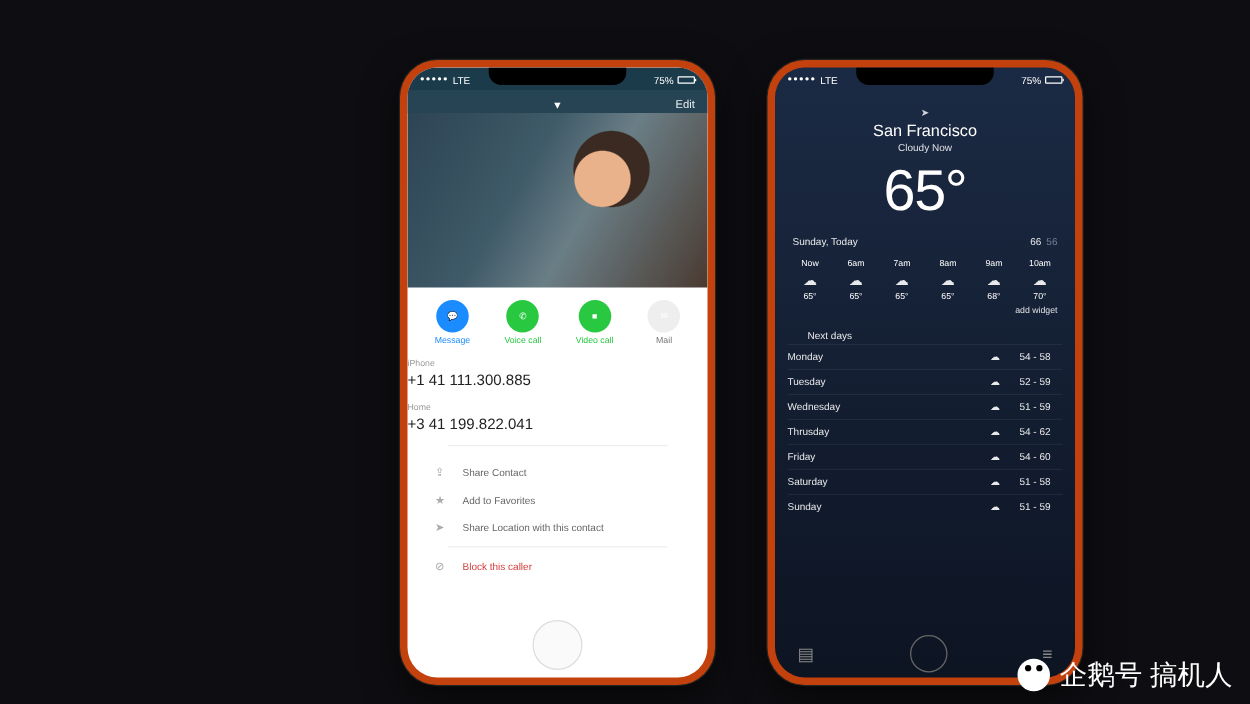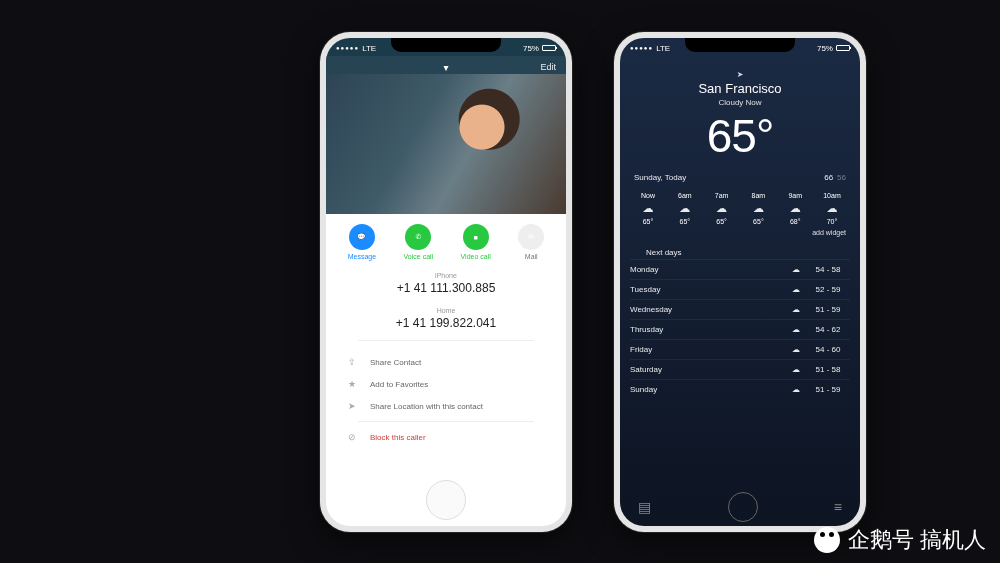--- a/index.html
+++ b/index.html
@@ -4,23 +4,24 @@
 <style>
   * { box-sizing: border-box; margin: 0; padding: 0; }
   body {
     width: 1000px; height: 563px;
     background: #0e0e12;
     font-family: -apple-system, "Helvetica Neue", Arial, sans-serif;
     position: relative; overflow: hidden;
   }
   .phone {
     position: absolute; width: 252px; height: 500px;
-    background: #e5e5e5; border-radius: 30px;
+    background: #c2410c; border-radius: 30px;
     box-shadow: 0 0 0 1px #222, 0 10px 30px rgba(0,0,0,.6);
     padding: 6px;
+    margin-top: 16px;
   }
   .phone.left  { left: 320px; top: 32px; }
   .phone.right { left: 614px; top: 32px; }
   .screen {
     width: 100%; height: 100%; border-radius: 24px;
     overflow: hidden; position: relative; background: #fff;
   }
   .screen.dark { background: linear-gradient(#1b2a44,#0d1422); color: #fff; }
   .notch {
     position: absolute; top: 0; left: 50%; transform: translateX(-50%);
@@ -52,21 +53,21 @@
   .hero .edit { position:absolute; top:6px; right:10px; font-size:9px; opacity:.9; }
   .hero .name { position:absolute; bottom:10px; width:100%; text-align:center; font-size:16px; font-weight:300; letter-spacing:.3px; }
   .actions { display:flex; justify-content:space-around; padding:10px 8px 6px; }
   .action { text-align:center; font-size:7px; }
   .action .circ {
     width:26px; height:26px; border-radius:50%; margin:0 auto 3px;
     display:flex; align-items:center; justify-content:center; color:#fff;
   }
   .c-blue{background:#1a8cff;} .c-green{background:#28c940;} .c-grey{background:#eee;color:#555;}
   .a-msg{color:#1a8cff;} .a-vc{color:#28c940;} .a-mail{color:#777;}
-  .section { text-align:center; padding:6px 0; }
+  .section { text-align:left; padding:6px 0; }
   .section .lbl { font-size:7px; color:#999; }
   .section .val { font-size:12px; color:#222; font-weight:400; margin-top:2px; }
   .divider { height:1px; background:#eee; margin:4px 32px; }
   .rows { padding:6px 0; }
   .row { display:flex; align-items:center; gap:10px; padding:6px 22px; font-size:8px; color:#666; }
   .row .ico { width:12px; color:#aaa; font-size:9px; }
   .row.red { color:#d23b3b; }
   .homebtn {
     position:absolute; bottom:6px; left:50%; transform:translateX(-50%);
     width:40px; height:40px; border-radius:50%; border:1px solid #ddd; background:#fafafa;
@@ -142,21 +143,21 @@
         <div class="circ c-grey">✉</div>
         <div class="a-mail">Mail</div>
       </div>
     </div>
     <div class="section">
       <div class="lbl">iPhone</div>
       <div class="val">+1 41 111.300.885</div>
     </div>
     <div class="section">
       <div class="lbl">Home</div>
-      <div class="val">+1 41 199.822.041</div>
+      <div class="val">+3 41 199.822.041</div>
     </div>
     <div class="divider"></div>
     <div class="rows">
       <div class="row">
         <span class="ico">⇪</span>
         <span>Share Contact</span>
       </div>
       <div class="row">
         <span class="ico">★</span>
         <span>Add to Favorites</span>

